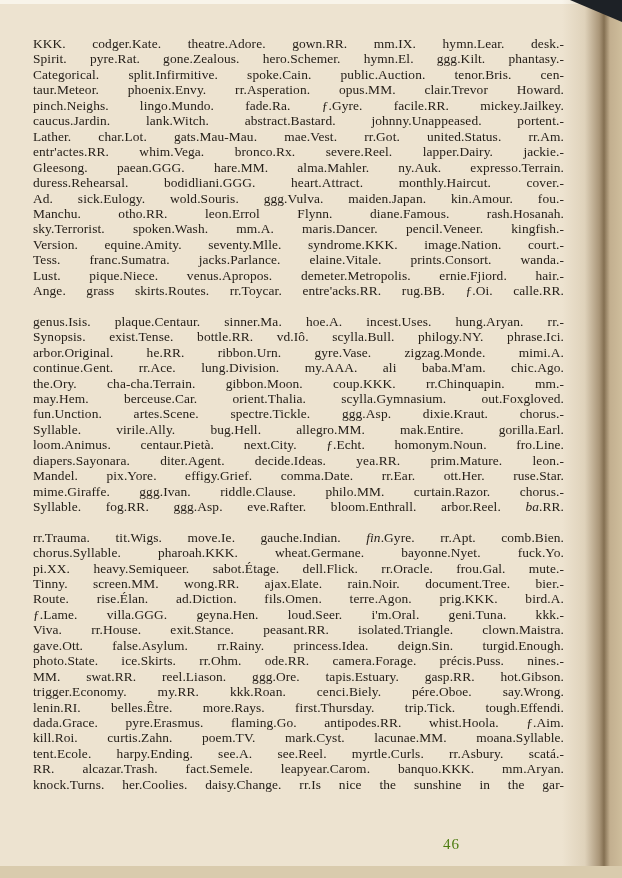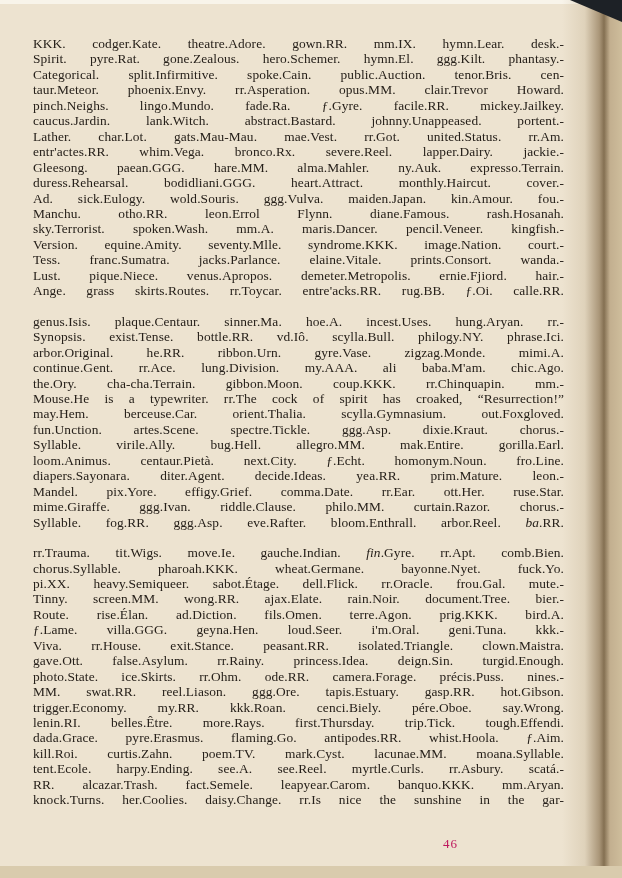--- a/index.html
+++ b/index.html
@@ -66,23 +66,23 @@
     text-align: justify;
     text-align-last: justify;
     letter-spacing: 0.1px;
     white-space: nowrap;
   }
   .line i { }
   .page-number {
     position: absolute;
     left: 443px;
     top: 836px;
-    font-size: 13px;
+    font-size: 15px;
     letter-spacing: 1px;
-    color: #be185d;
+    color: #4d7c0f;
   }
 </style>
 </head>
 <body>
 
 <div class="scan">
   <div class="top-edge"></div>
 
   <div class="page-content">
     <div class="paragraph">
@@ -103,21 +103,20 @@
         <div class="line">Tess. franc.Sumatra. jacks.Parlance. elaine.Vitale. prints.Consort. wanda.-</div>
         <div class="line">Lust. pique.Niece. venus.Apropos. demeter.Metropolis. ernie.Fjiord. hair.-</div>
         <div class="line">Ange. grass skirts.Routes. rr.Toycar. entre'acks.RR. rug.BB. ƒ.Oi. calle.RR.</div>
       </div>
     <div class="paragraph">
         <div class="line">genus.Isis. plaque.Centaur. sinner.Ma. hoe.A. incest.Uses. hung.Aryan. rr.-</div>
         <div class="line">Synopsis. exist.Tense. bottle.RR. vd.Iô. scylla.Bull. philogy.NY. phrase.Ici.</div>
         <div class="line">arbor.Original. he.RR. ribbon.Urn. gyre.Vase. zigzag.Monde. mimi.A.</div>
         <div class="line">continue.Gent. rr.Ace. lung.Division. my.AAA. ali baba.M'am. chic.Ago.</div>
         <div class="line">the.Ory. cha-cha.Terrain. gibbon.Moon. coup.KKK. rr.Chinquapin. mm.-</div>
-        <div class="line">Mouse.He is a typewriter. rr.The cock of spirit has croaked, “Resurrection!”</div>
         <div class="line">may.Hem. berceuse.Car. orient.Thalia. scylla.Gymnasium. out.Foxgloved.</div>
         <div class="line">fun.Unction. artes.Scene. spectre.Tickle. ggg.Asp. dixie.Kraut. chorus.-</div>
         <div class="line">Syllable. virile.Ally. bug.Hell. allegro.MM. mak.Entire. gorilla.Earl.</div>
         <div class="line">loom.Animus. centaur.Pietà. next.City. ƒ.Echt. homonym.Noun. fro.Line.</div>
         <div class="line">diapers.Sayonara. diter.Agent. decide.Ideas. yea.RR. prim.Mature. leon.-</div>
         <div class="line">Mandel. pix.Yore. effigy.Grief. comma.Date. rr.Ear. ott.Her. ruse.Star.</div>
         <div class="line">mime.Giraffe. ggg.Ivan. riddle.Clause. philo.MM. curtain.Razor. chorus.-</div>
         <div class="line">Syllable. fog.RR. ggg.Asp. eve.Rafter. bloom.Enthrall. arbor.Reel. <i>ba</i>.RR.</div>
       </div>
     <div class="paragraph">

